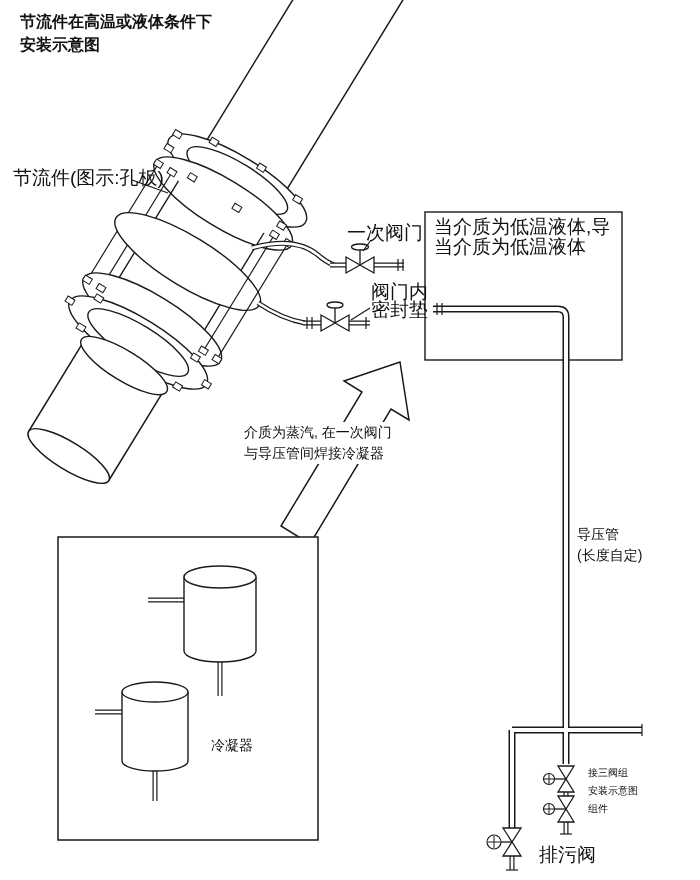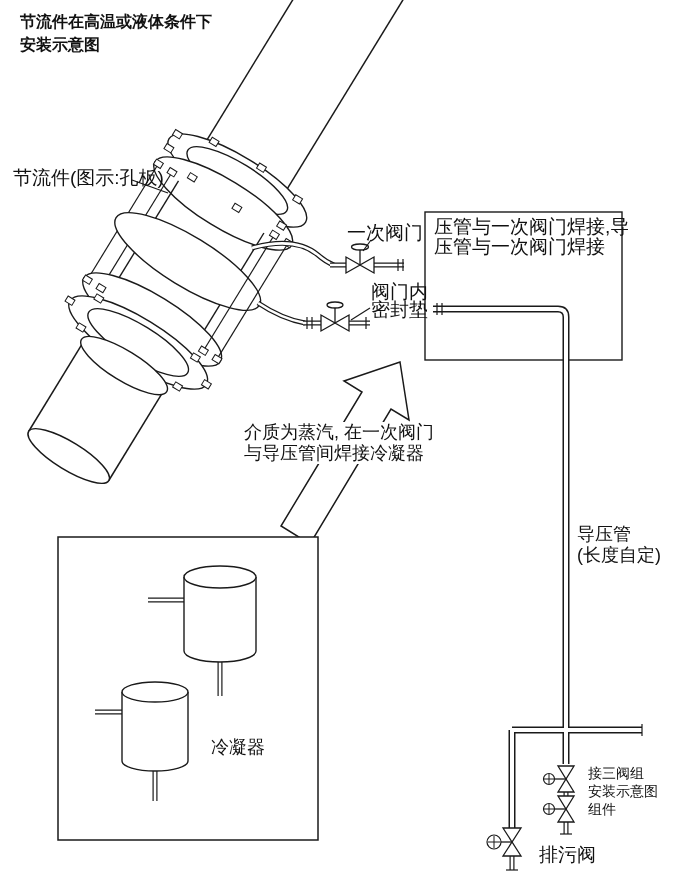--- a/index.html
+++ b/index.html
@@ -3,23 +3,23 @@
 <meta charset="utf-8">
 <style>
   html,body{margin:0;padding:0;background:#fff;}
   #stage{
     position:relative;width:700px;height:880px;background:#fff;overflow:hidden;
     font-family:"Liberation Sans","DejaVu Sans",sans-serif;color:#111;
   }
   #art{position:absolute;left:0;top:0;}
   .label{position:absolute;white-space:nowrap;color:#111;line-height:1.3;}
   .t16{font-size:16px;font-weight:bold;line-height:23px;}
-  .t15{font-size:18px;}
+  .t15{font-size:14px;}
   .t14{font-size:19px;}
-  .t13{font-size:14px;}
+  .t13{font-size:10px;}
   .lh20{line-height:20px;}
   .lh21{line-height:21px;}
   .lh18{line-height:18px;}
   .whitebg{background:#fff;padding:0 2px;}
   .blk{display:block;}
 </style>
 </head>
 <body>
 
 <div id="stage">
@@ -201,22 +201,22 @@
   <div class="label t14" style="left:13px;top:166px;">节流件(图示:孔板)</div>
 
   <div class="label t14" style="left:347px;top:221px;">一次阀门</div>
 
   <div class="label t14 lh18" style="left:371px;top:283px;text-align:right;">
     <span class="blk">阀门内</span>
     <span class="blk">密封垫</span>
   </div>
 
   <div class="label t14 lh20" style="left:434px;top:217px;">
-    <span class="blk">压管与一次阀门焊接,导</span>
-    <span class="blk">压管与一次阀门焊接</span>
+    <span class="blk">当介质为低温液体,导</span>
+    <span class="blk">当介质为低温液体</span>
   </div>
 
   <div class="label t15 lh21 whitebg" style="left:242px;top:422px;">
     <span class="blk">介质为蒸汽, 在一次阀门</span>
     <span class="blk">与导压管间焊接冷凝器</span>
   </div>
 
   <div class="label t15 lh21" style="left:577px;top:500px;margin-top:24px;">
     <span class="blk">导压管</span>
     <span class="blk">(长度自定)</span>

